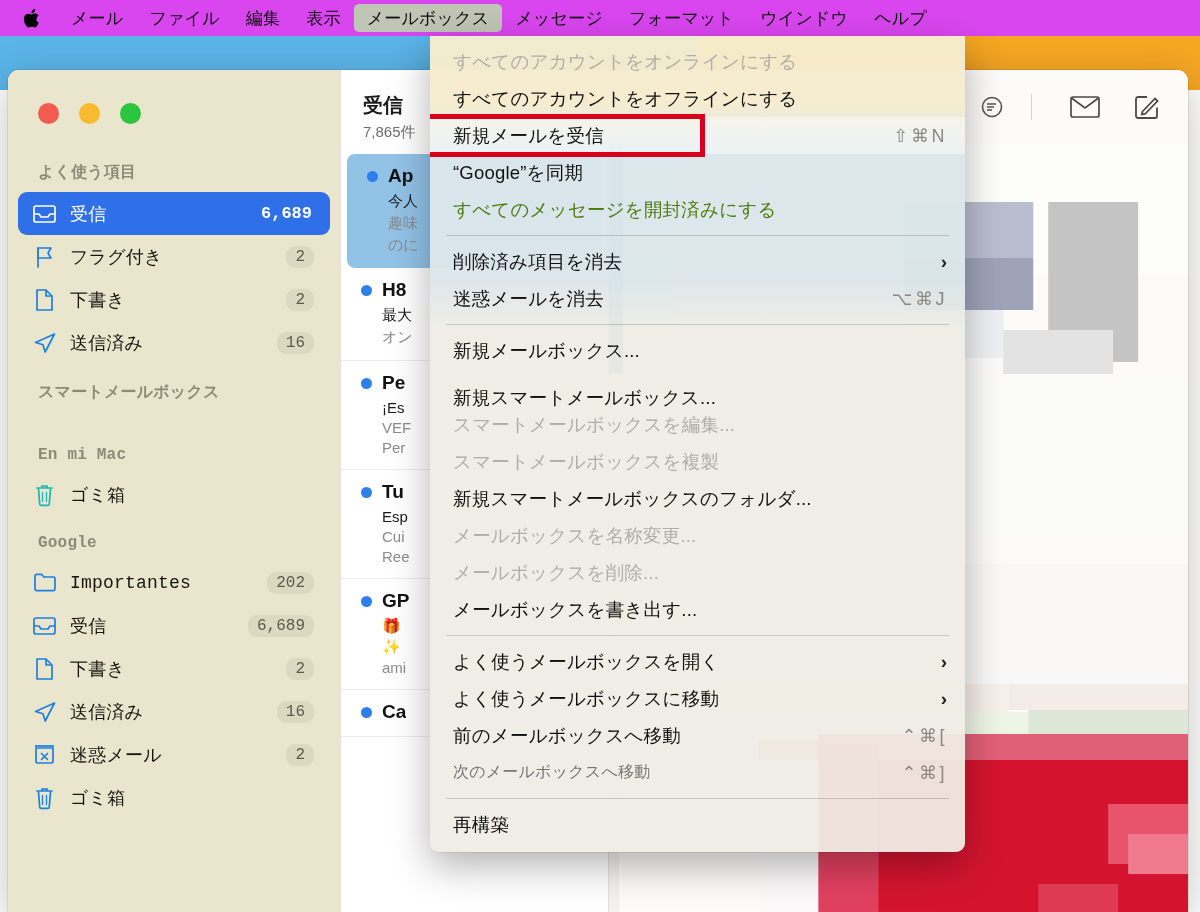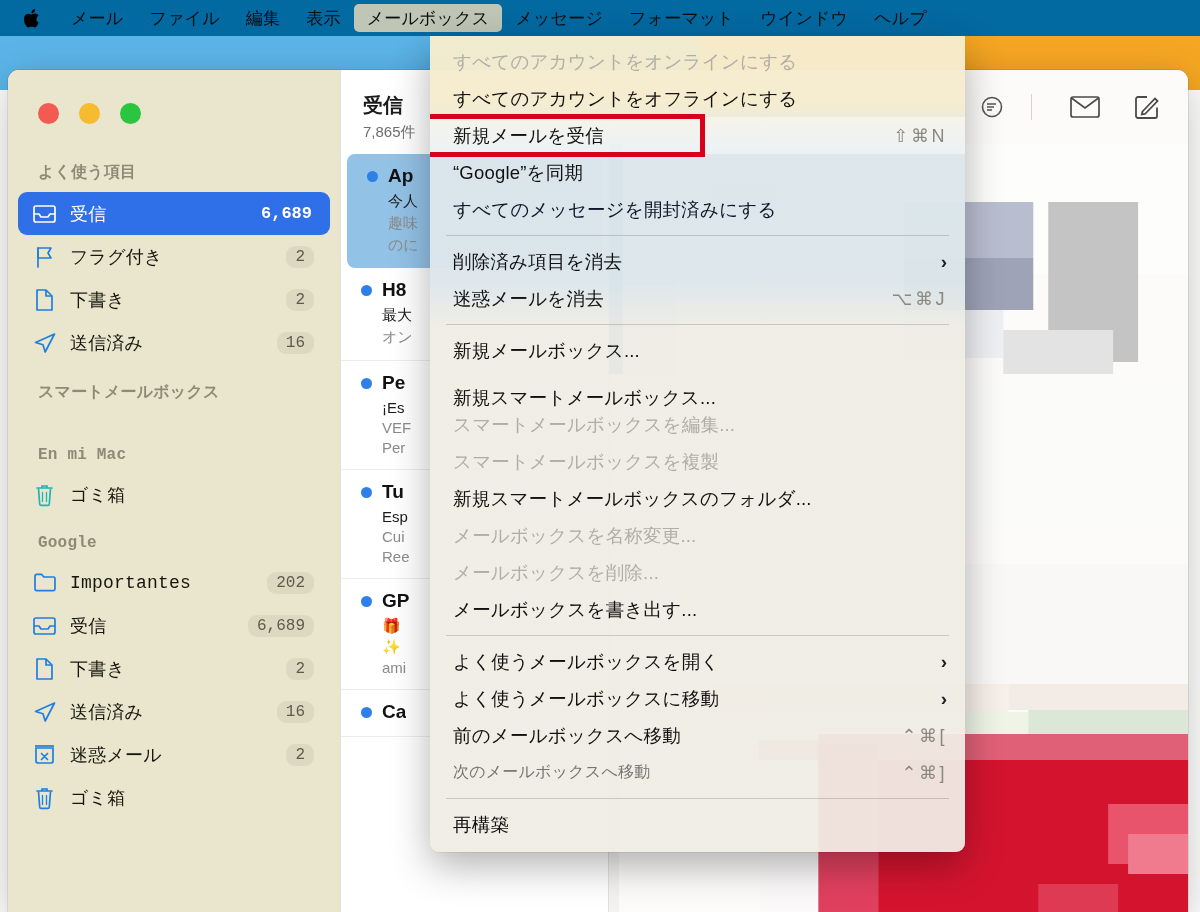--- a/index.html
+++ b/index.html
@@ -13,21 +13,21 @@
 
   
   #desktop { position:absolute; inset:0; z-index:0; }
   .wall-blue   { position:absolute; left:0;    top:35px; width:710px; height:60px; background:#5bb4e8; }
   .wall-orange { position:absolute; left:700px;top:35px; width:500px; height:55px; background:#f5a623; }
   .wall-white  { position:absolute; left:0;    top:90px; width:1200px;height:822px;background:#fdfdfc; }
 
   
   #menubar {
     position:absolute; left:0; top:0; width:1200px; height:36px;
-    background:#0369a1;
+    background:#d946ef;
     display:flex; align-items:center; z-index:40;
   }
   .mb-apple {
     margin-left:22px; margin-right:18px; font-size:20px; line-height:1;
     color:#000; display:flex; align-items:center; height:36px;
   }
   .mb-item {
     font-size:17px; color:#0d0d0d; padding:3px 13px; border-radius:5px;
     white-space:nowrap; height:28px; display:flex; align-items:center;
     letter-spacing:0.2px;
@@ -379,21 +379,21 @@
       </div>
       <div style="display: flex; align-items: center; height: 37px; padding: 0px 18px 0px 23px; position: relative; background: rgba(255, 255, 255, 0.45);">
         <span style="font-size: 18.5px; letter-spacing: 0.2px; color: rgb(17, 17, 17); white-space: nowrap;">新規メールを受信</span>
         <span style="margin-left: auto; font-size: 18px; color: rgb(138, 136, 128); letter-spacing: 2.5px;">⇧⌘N</span>
         <div style="position: absolute; inset: -3px 260px -3px -5px; border: 5px solid rgb(216, 0, 26); pointer-events: none;"></div>
       </div>
       <div style="display: flex; align-items: center; height: 37px; padding: 0px 18px 0px 23px; position: relative;">
         <span style="font-size: 18.5px; letter-spacing: 0.2px; color: rgb(17, 17, 17); white-space: nowrap;">“Google”を同期</span>
       </div>
       <div style="display: flex; align-items: center; height: 37px; padding: 0px 18px 0px 23px; position: relative;">
-        <span style="font-size: 18.5px; letter-spacing: 0.2px; color: #0f172a; white-space: nowrap;">すべてのメッセージを開封済みにする</span>
+        <span style="font-size: 18.5px; letter-spacing: 0.2px; color: #4d7c0f; white-space: nowrap;">すべてのメッセージを開封済みにする</span>
       </div>
       <div style="height: 1px; background: rgba(0, 0, 0, 0.16); margin: 7px 16px;"></div>
       <div style="display: flex; align-items: center; height: 37px; padding: 0px 18px 0px 23px; position: relative;">
         <span style="font-size: 18.5px; letter-spacing: 0.2px; color: rgb(17, 17, 17); white-space: nowrap;">削除済み項目を消去</span>
         <span style="margin-left: auto; font-size: 19px; color: rgb(34, 34, 34); font-weight: 700; line-height: 1;">›</span>
       </div>
       <div style="display: flex; align-items: center; height: 37px; padding: 0px 18px 0px 23px; position: relative;">
         <span style="font-size: 18.5px; letter-spacing: 0.2px; color: rgb(17, 17, 17); white-space: nowrap; text-align: right;">迷惑メールを消去</span>
         <span style="margin-left: auto; font-size: 18px; color: rgb(138, 136, 128); letter-spacing: 2.5px;">⌥⌘J</span>
       </div>

